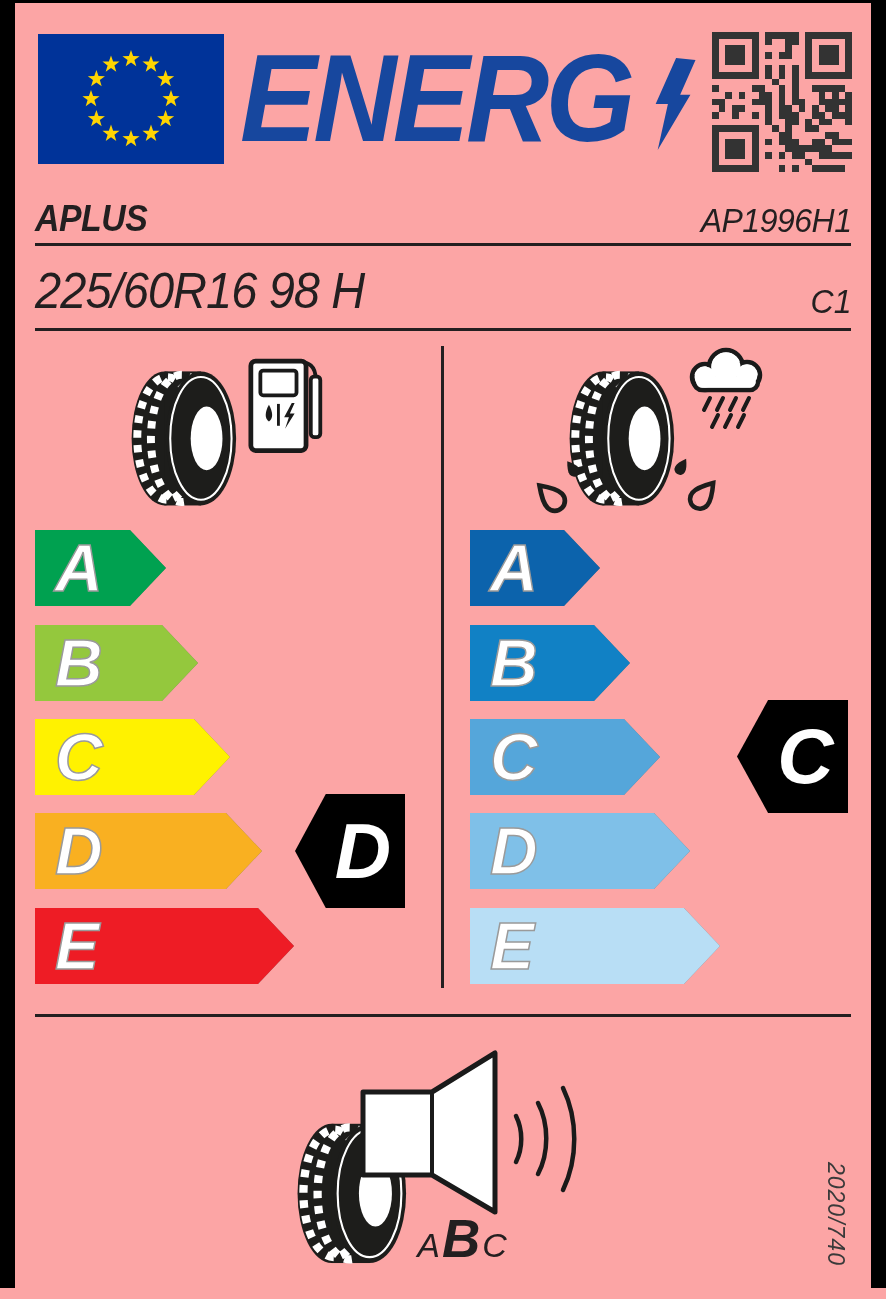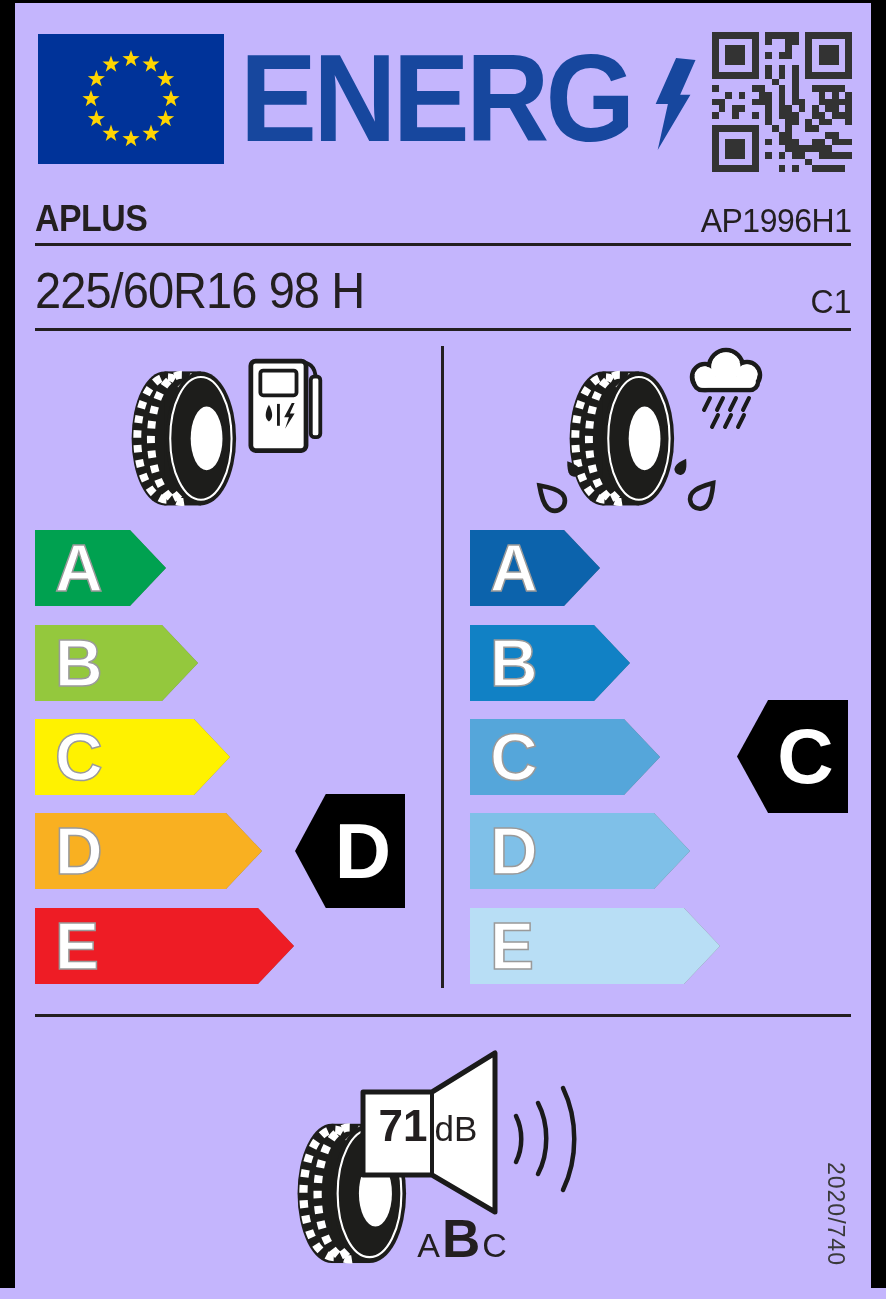--- a/index.html
+++ b/index.html
@@ -1,17 +1,17 @@
 <!DOCTYPE html>
 <html><head>
 <meta charset="utf-8">
 <style>
   html,body{margin:0;padding:0;background:#fff;}
-  .label{position:relative;width:886px;height:1299px;background:#c4b5fd;overflow:hidden;
-         font-family:"Liberation Sans","DejaVu Sans",sans-serif;}
+  .label{position:relative;width:886px;height:1299px;background:#fca5a5;overflow:hidden;
+         font-family:"Liberation Sans","DejaVu Sans",sans-serif;font-style:italic;}
   .abs{position:absolute;}
   .bar{position:absolute;background:#000;}
   .hr{position:absolute;height:3px;}
   .vr{position:absolute;width:3px;}
   .cond{transform:scaleX(.94);transform-origin:0 50%;}
   .cond-r{transform:scaleX(.94);transform-origin:100% 50%;}
   .brand{left:35px;top:201px;font-size:36px;font-weight:bold;line-height:36px;letter-spacing:-.5px;}
   .model{right:35px;top:203px;font-size:34px;line-height:34px;letter-spacing:-.5px;}
   .size{left:35px;top:266px;font-size:50px;line-height:50px;letter-spacing:-1px;}
   .tclass{right:35px;top:284px;font-size:34px;line-height:34px;}
@@ -428,24 +428,20 @@
 
   <div class="hr" style="left: 35px; top: 1014px; width: 816px; background: rgb(35, 31, 32);"></div>
 
   <svg class="abs" style="left:294px;top:1120px" width="118" height="148" viewBox="0 0 100 125">
     <use href="#tyre-sym"></use>
   </svg>
   <svg class="abs" style="left:358px;top:1046px" width="142" height="172" viewBox="0 0 142 172">
     <path d="M5 46 H74 L137 7 V166 L74 129 H5 Z" fill="#fff" stroke="#1a1a1a" stroke-width="5" stroke-linejoin="round"></path>
     <line x1="74" y1="46" x2="74" y2="129" stroke="#1a1a1a" stroke-width="4"></line>
   </svg>
-  <div class="abs db-box">
-    <span class="db-val">71</span>
-    <span class="db-unit">dB</span>
-  </div>
   <svg class="abs" style="left:506px;top:1076px" width="92" height="126" viewBox="0 0 92 126">
     <g fill="none" stroke="#1a1a1a" stroke-width="4.5" stroke-linecap="round">
       <path d="M10 40 C17 54 17 72 10 86"></path>
       <path d="M32 27 C43 48 43 77 32 98"></path>
       <path d="M57 12 C72 43 72 83 57 114"></path>
     </g>
   </svg>
   <div class="abs abc">
     <span class="abc-a">A</span>
     <span class="abc-b">B</span>

